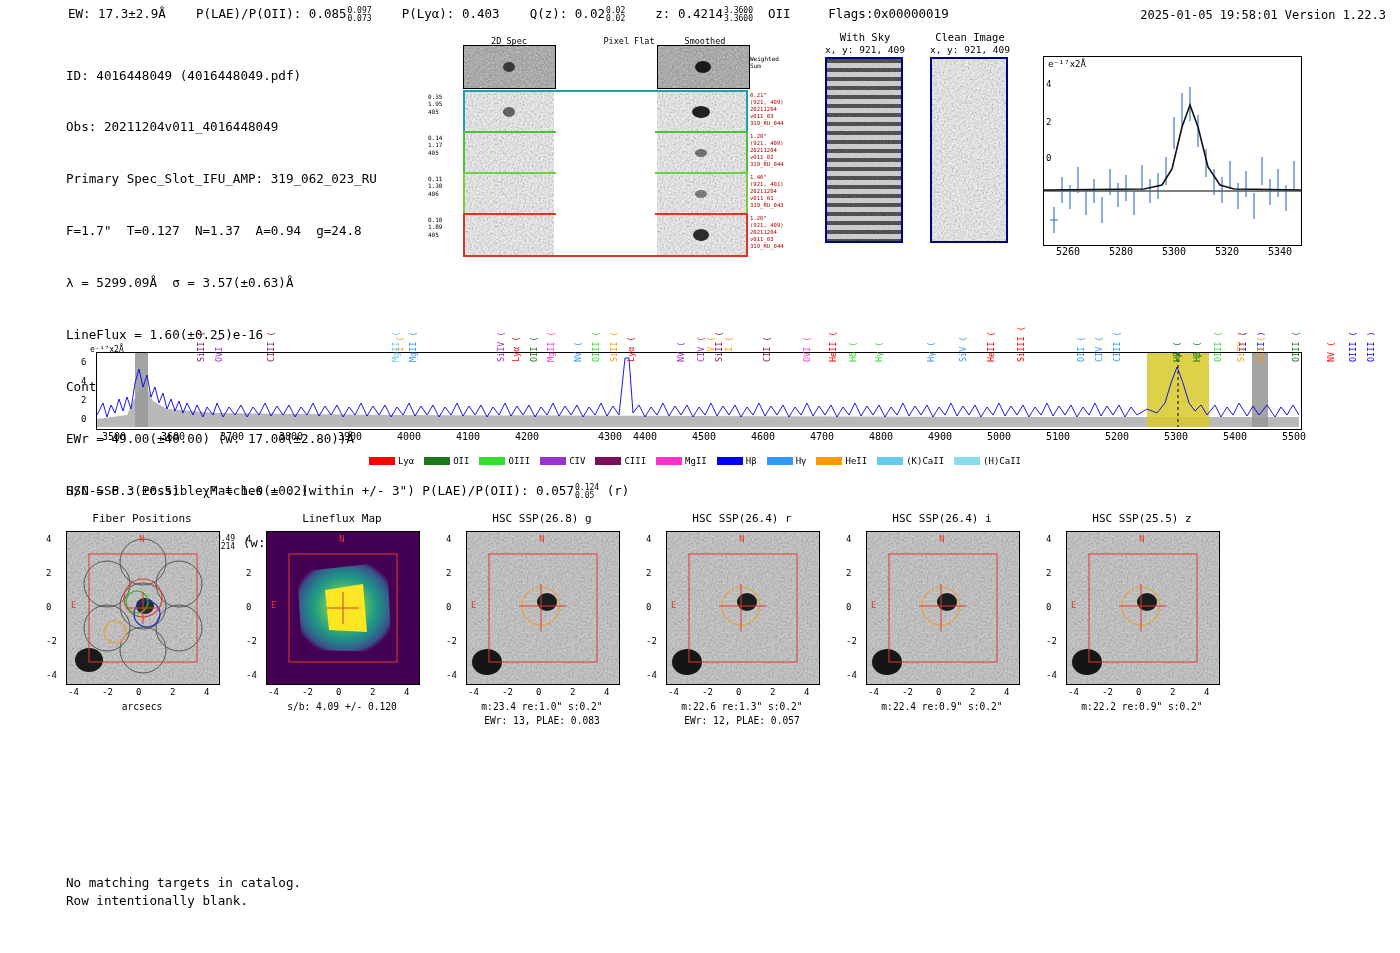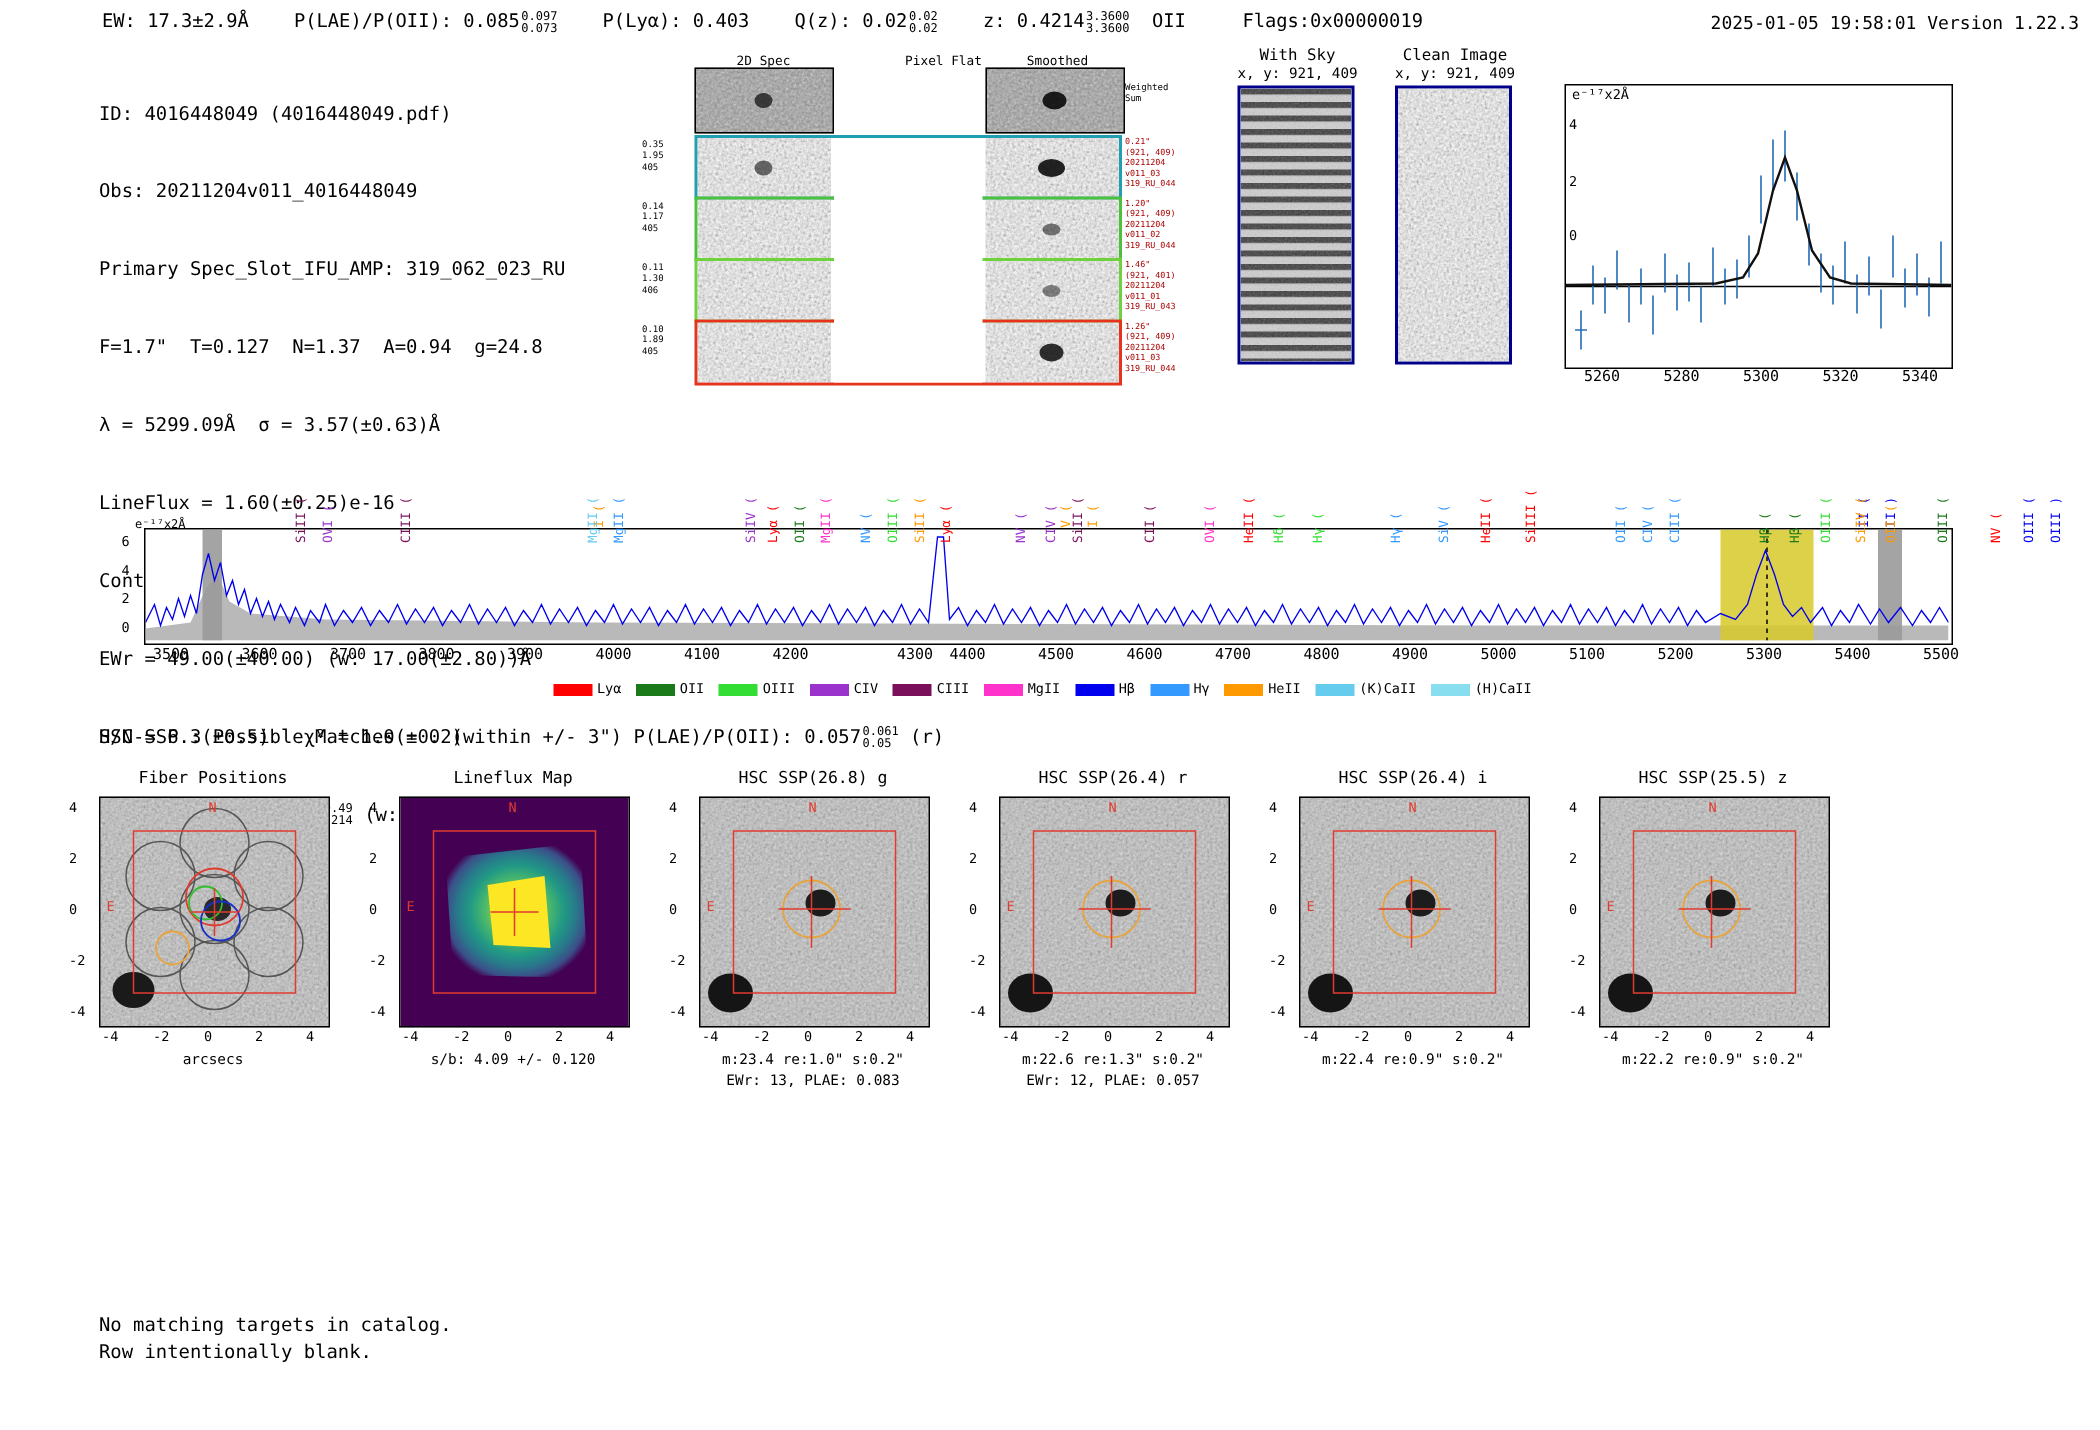--- a/index.html
+++ b/index.html
@@ -364,21 +364,21 @@
     <span class="linelabel" style="left: 1170px; top: 66px; color: rgb(255, 153, 0);">OII (</span>
     <span class="linelabel" style="left: 1205px; top: 66px; color: rgb(26, 122, 26);">OIII (</span>
     <span class="linelabel" style="left: 1240px; top: 66px; color: rgb(255, 0, 0);">NV (</span>
     <span class="linelabel" style="left: 1262px; top: 66px; color: rgb(0, 0, 238);">OIII (</span>
     <span class="linelabel" style="left: 1280px; top: 66px; color: rgb(0, 0, 238);">OIII )</span>
   </div>
 
 <div class="abs" id="legend"><span class="sw" style="background: rgb(255, 0, 0);"></span><span class="lbl">Lyα</span><span class="sw" style="background: rgb(26, 122, 26);"></span><span class="lbl">OII</span><span class="sw" style="background: rgb(51, 221, 51);"></span><span class="lbl">OIII</span><span class="sw" style="background: rgb(153, 51, 204);"></span><span class="lbl">CIV</span><span class="sw" style="background: rgb(122, 15, 90);"></span><span class="lbl">CIII</span><span class="sw" style="background: rgb(255, 51, 204);"></span><span class="lbl">MgII</span><span class="sw" style="background: rgb(0, 0, 238);"></span><span class="lbl">Hβ</span><span class="sw" style="background: rgb(51, 153, 255);"></span><span class="lbl">Hγ</span><span class="sw" style="background: rgb(255, 153, 0);"></span><span class="lbl">HeII</span><span class="sw" style="background: rgb(102, 204, 238);"></span><span class="lbl">(K)CaII</span><span class="sw" style="background: rgb(136, 221, 238);"></span><span class="lbl">(H)CaII</span></div>
 
 <div class="abs mono" id="hsc-header">
-  <span>HSC-SSP : Possible Matches = 0 (within +/- 3")  P(LAE)/P(OII): 0.057</span><span class="frac"><span style="display:block">0.061</span><span style="display:block">0.05</span></span><span>&nbsp;</span><span>(r)</span>
+  <span>HSC-SSP : Possible Matches = 0 (within +/- 3")  P(LAE)/P(OII): 0.057</span><span class="frac"><span style="display:block">0.124</span><span style="display:block">0.05</span></span><span>&nbsp;</span><span>(r)</span>
 </div>
 
 <div class="abs" id="cutout-row" style="left:40px;top:512px;width:1320px;height:210px;">
     <div class="abs cutout-title" style="left: 26px; top: 0px; width: 152px;">Fiber Positions</div>
     <div class="abs" style="left: 26px; top: 19px; width: 152px; height: 152px; border: 1px solid rgb(0, 0, 0); overflow: hidden; background: rgb(191, 191, 191);"><svg width="152" height="152" viewBox="0 0 152 152">
         <rect width="152" height="152" filter="url(#n1)"></rect>
         <ellipse cx="22" cy="128" rx="14" ry="12" fill="#1a1a1a"></ellipse>
         <ellipse cx="78" cy="74" rx="9" ry="8" fill="#2a2a2a"></ellipse>
         <g fill="none" stroke="#555" stroke-width="1">
           <circle cx="76" cy="30" r="23"></circle>

